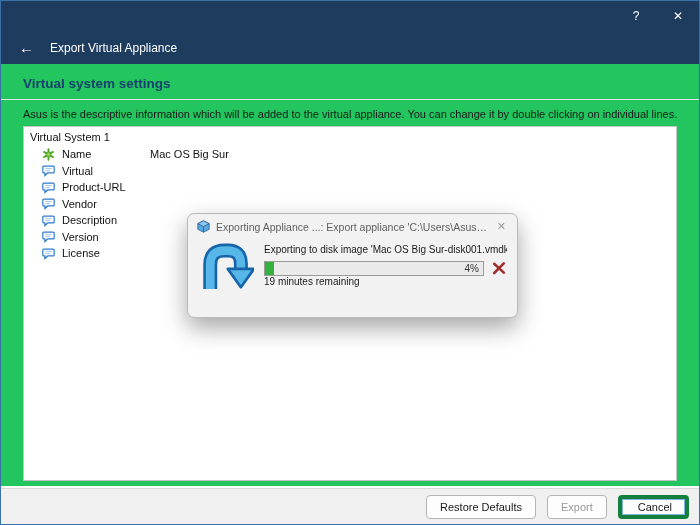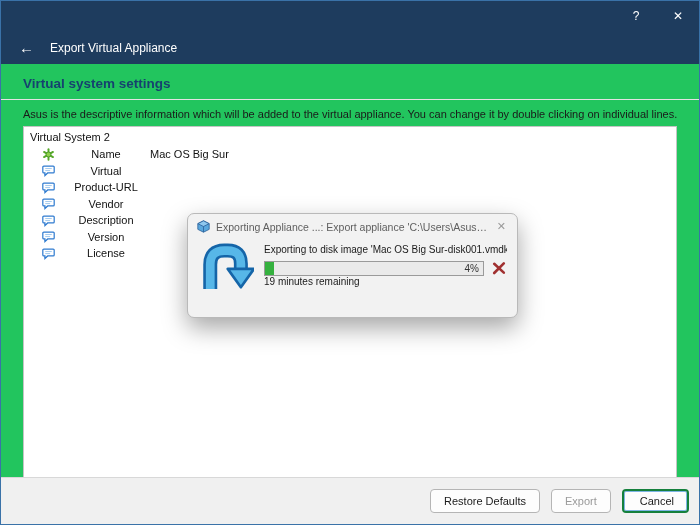--- a/index.html
+++ b/index.html
@@ -25,21 +25,21 @@
   .page-heading { position:absolute; top:12px; left:22px; font-size:13.5px; font-weight:bold; color:#16416f; }
   .heading-rule { position:absolute; top:35px; left:0; right:0; height:1px; background:#e3e3e3; }
   .desc { position:absolute; top:44px; left:22px; right:22px; font-size:11px; color:#1a1a1a; white-space:nowrap; overflow:hidden; }
 
   .tree { position:absolute; top:62px; left:22px; right:22px; bottom:5px; background:#fff;
           border:1px solid #c4c4c4; font-size:11px; color:#111; overflow:hidden; }
   .tree-root { padding:4px 6px 3px 6px; }
   .tree-row { display:flex; align-items:center; height:16.5px; padding-left:18px; }
   .row-icon { width:14px; height:13px; display:inline-flex; align-items:center; margin-right:6px; flex:0 0 14px; }
   .row-icon svg { width:13px; height:13px; }
-  .row-label { width:88px; flex:0 0 88px;text-align:center; }
+  .row-label { width:88px; flex:0 0 88px; }
   .row-value { flex:1; }
 
   
   .pdialog { position:absolute; left:186px; top:212px; width:331px; height:105px;
              background:#f2f2f2; border:1px solid #b9b9b9; border-radius:7px;
              box-shadow:0 10px 24px rgba(0,0,0,.35); z-index:5; }
   .pd-title { height:25px; display:flex; align-items:center; padding:0 9px; gap:6px;
               color:#5f5f5f; font-size:10.5px; white-space:nowrap; overflow:hidden; }
   .pd-title-text { overflow:hidden; text-overflow:ellipsis; flex:1; }
   .pd-close { color:#9a9a9a; font-size:11px; padding:0 2px; }
@@ -48,27 +48,27 @@
   .pd-right { flex:1; padding-left:10px; min-width:0; }
   .pd-msg { font-size:10px; color:#1a1a1a; margin-top:5px; white-space:nowrap; overflow:hidden; }
   .pd-bar-row { display:flex; align-items:center; margin-top:5px; gap:7px; }
   .pd-bar { flex:1; height:15px; border:1px solid #9a9a9a; background:#eaeaea; position:relative; }
   .pd-fill { position:absolute; left:0; top:0; bottom:0; width:0; background:#35b13f; }
   .pd-pct { position:absolute; right:4px; top:1px; font-size:10px; color:#333; }
   .pd-cancel { width:16px; height:16px; flex:0 0 16px; }
   .pd-remaining { font-size:10px; color:#1a1a1a; }
 
   
-  .footer { position:absolute; left:0; right:0; bottom:0; height:47px; background:#f0f0f0;
+  .footer { position:absolute; left:0; right:0; bottom:0; height:36px; background:#f0f0f0;
             border-top:1px solid #d8d8d8; display:flex; align-items:center; justify-content:flex-end;
             gap:11px; padding:0 10px; }
   .btn { height:24px; padding:0 13px; background:#fdfdfd; border:1px solid #b5b5b5; border-radius:4px;
          font-size:11px; color:#1a1a1a; font-family:"Liberation Sans", sans-serif; }
   .btn.disabled { color:#9a9a9a; }
-  .btn.default { border:2px solid #15803d; box-shadow:inset 0 0 0 1px #7db4e4;padding-left:16px; }
+  .btn.default { border:4px solid #15803d; box-shadow:inset 0 0 0 1px #7db4e4;padding-left:16px; }
 </style>
 </head>
 <body>
 
 <div class="window">
 
   <div class="titlebar">
     <div class="tb-btn">?</div>
     <div class="tb-btn">✕</div>
   </div>
@@ -77,21 +77,21 @@
     <span class="back-arrow">←</span>
     <span>Export Virtual Appliance</span>
   </div>
 
   <div class="content">
     <div class="page-heading">Virtual system settings</div>
     <div class="heading-rule"></div>
     <div class="desc">Asus is the descriptive information which will be added to the virtual appliance. You can change it by double clicking on individual lines.</div>
 
     <div class="tree">
-      <div class="tree-root">Virtual System 2</div>
+      <div class="tree-root">Virtual System 1</div>
       <div>
   <div class="tree-row">
     <span class="row-icon icon-name">
       <svg viewBox="0 0 16 16">
         <g stroke="#56a829" stroke-width="2.4" stroke-linecap="round">
           <line x1="8" y1="1.6" x2="8" y2="14.4"></line>
           <line x1="2.5" y1="4.8" x2="13.5" y2="11.2"></line>
           <line x1="2.5" y1="11.2" x2="13.5" y2="4.8"></line>
         </g>
         <circle cx="8" cy="8" r="3.1" fill="#8fd24a" stroke="#3c8f22" stroke-width="1"></circle>

